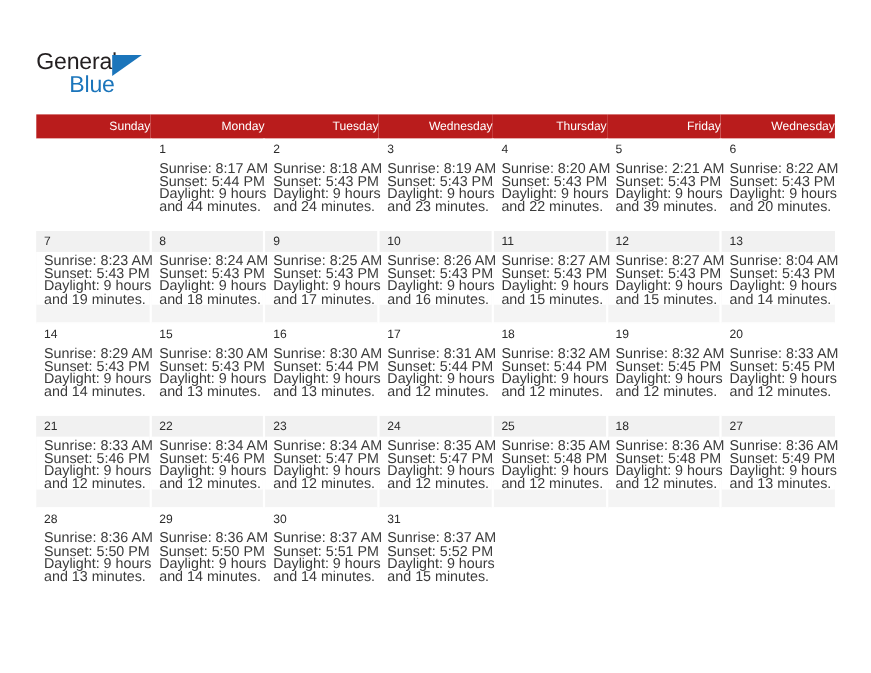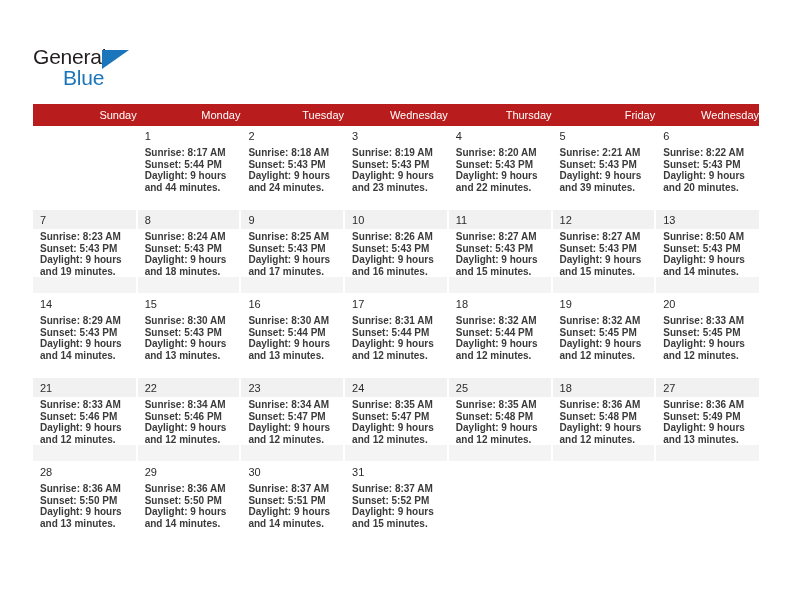--- a/index.html
+++ b/index.html
@@ -117,26 +117,25 @@
   .calendar tr.week-shaded td { background: #f4f4f4; }
 
   .daynum {
     font-size: 11px;
     color: #2b2b2b;
     padding: 4px 0 0 7px;
     line-height: 13px;
     height: 15px;
   }
   .dayinfo {
-    font-size: 10px;
+    font-size: 13px;
     color: #3b3b3b;
     line-height: 11.6px;
     padding: 2px 4px 0 7px;
     background: #ffffff;
-    font-weight: bold;
   }
   tr.week-shaded .daynum {
     background: #f1f1f1;
   }
   .empty-inner {
     height: 83px;
     background: #ffffff;
   }
   .dayinfo div { white-space: nowrap; }
 </style>
@@ -279,21 +278,21 @@
             <div class="dayinfo">
               <div>Sunrise: 8:27 AM</div>
               <div>Sunset: 5:43 PM</div>
               <div>Daylight: 9 hours</div>
               <div>and 15 minutes.</div>
             </div>
           </td>
           <td>
             <div class="daynum">13</div>
             <div class="dayinfo">
-              <div>Sunrise: 8:50 AM</div>
+              <div>Sunrise: 8:04 AM</div>
               <div>Sunset: 5:43 PM</div>
               <div>Daylight: 9 hours</div>
               <div>and 14 minutes.</div>
             </div>
           </td>
         </tr>
         <tr>
           <td>
             <div class="daynum">14</div>
             <div class="dayinfo">

